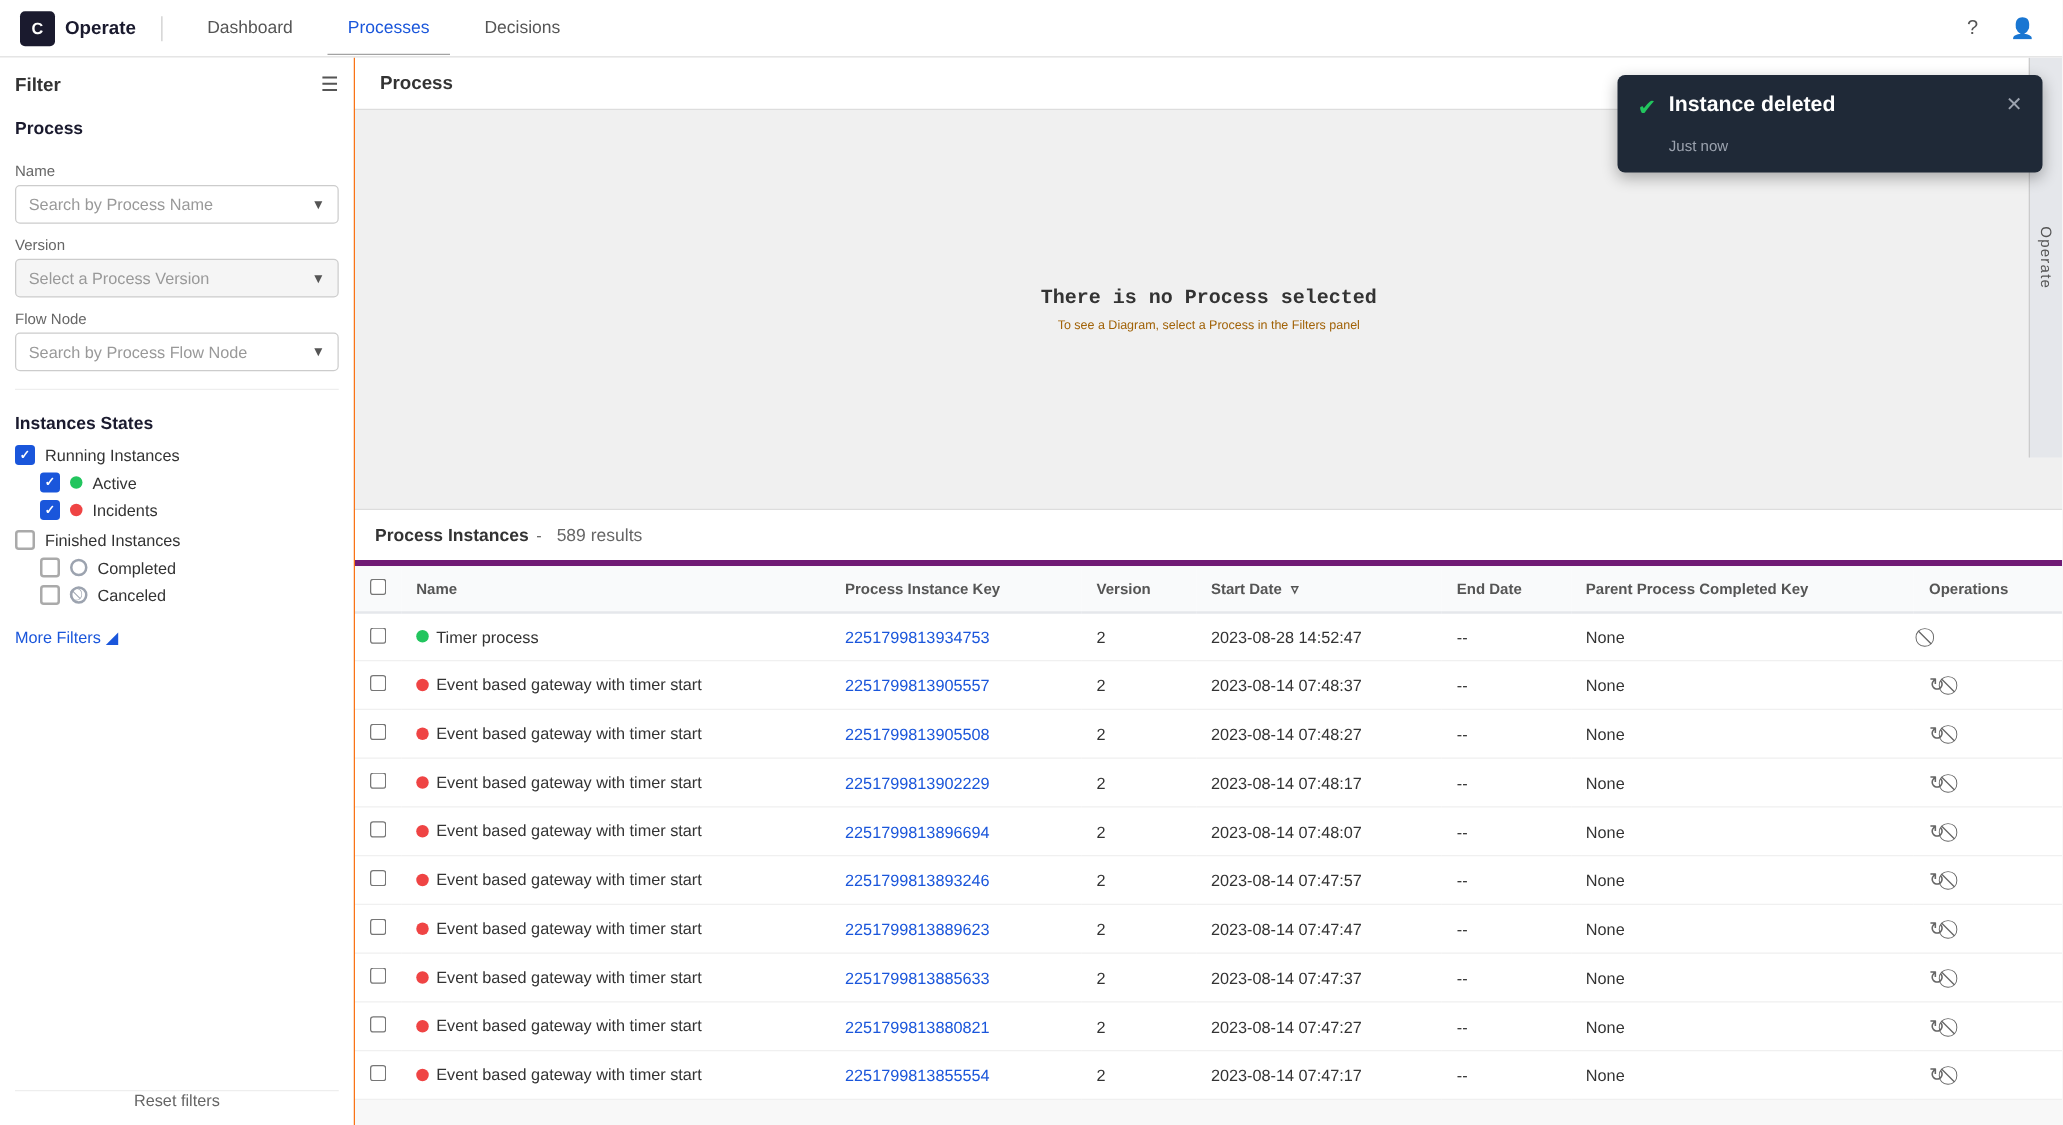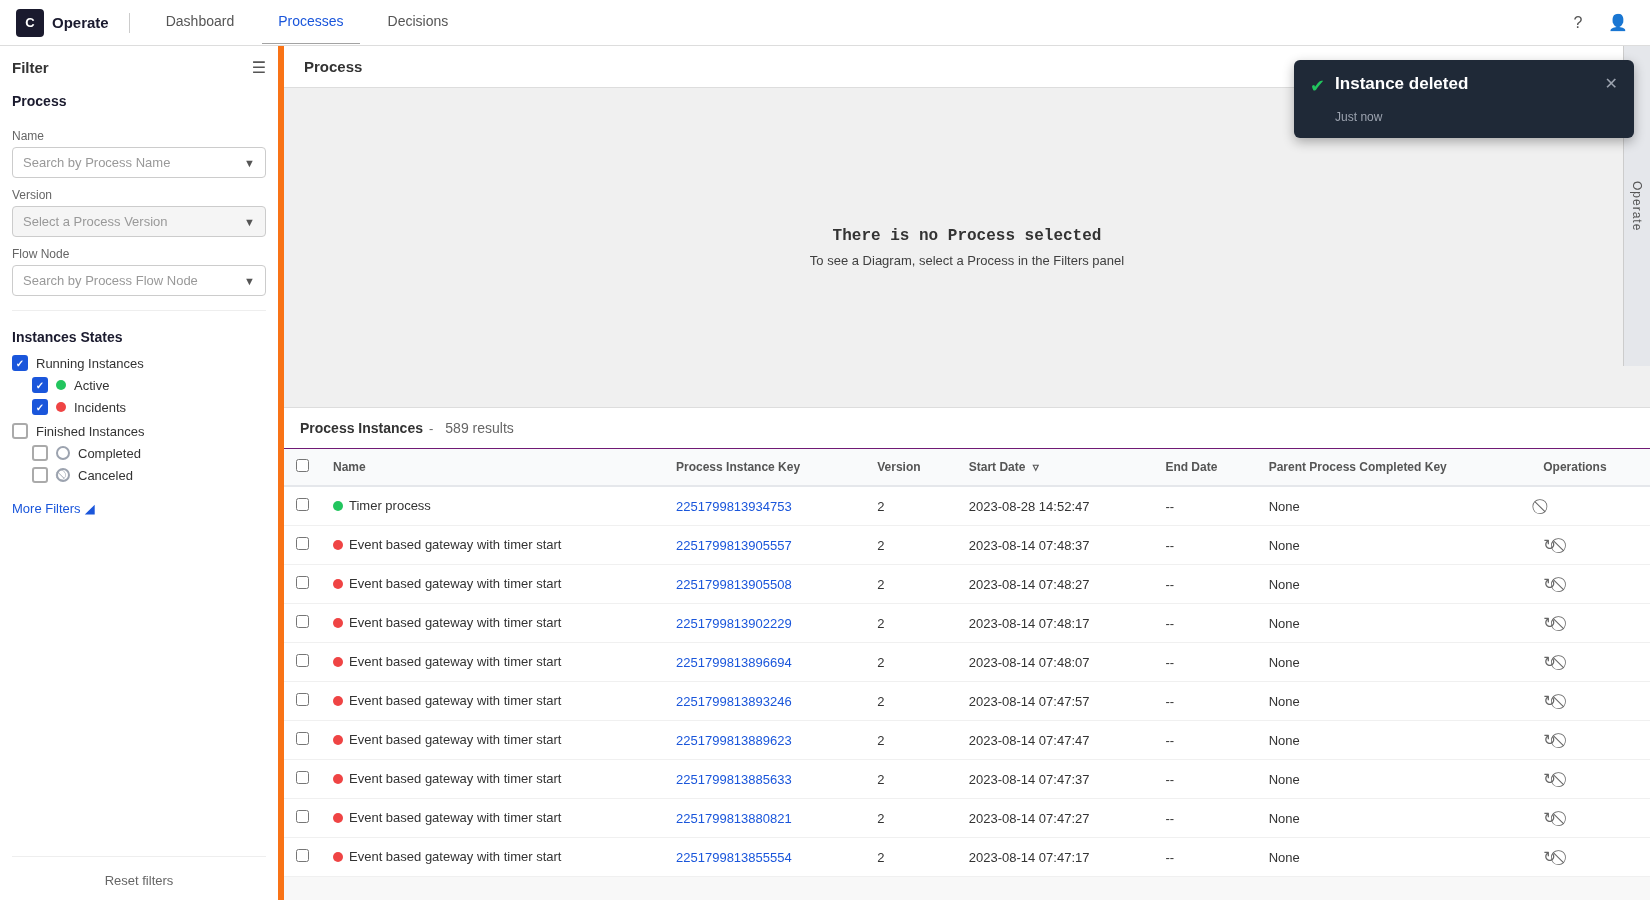--- a/index.html
+++ b/index.html
@@ -13,21 +13,21 @@
     .nav-tabs { display: flex; gap: 12px; margin-left: 8px; }
     .nav-tab { padding: 12px 16px; font-size: 14px; cursor: pointer; color: #555; border-bottom: 3px solid transparent; text-decoration: none; }
     .nav-tab.active { color: #1a56db; border-bottom: 1px solid #a3a3a3; font-weight: 500; }
     .nav-spacer { flex: 1; }
     .nav-icon { width: 32px; height: 32px; display: flex; align-items: center; justify-content: center; cursor: pointer; color: #555; font-size: 16px; }
 
     
     .main-layout { display: flex; flex: 1; overflow: hidden; }
 
     
-    .sidebar { width: 284px; background: #fff; border-right: 6px solid #f97316; display: flex; flex-direction: column; overflow-y: auto; padding: 12px; flex-shrink: 0; }
+    .sidebar { width: 284px; background: #fff; border-right: 1px solid #f97316; display: flex; flex-direction: column; overflow-y: auto; padding: 12px; flex-shrink: 0; }
     .filter-header { display: flex; align-items: center; justify-content: space-between; margin-bottom: 16px; }
     .filter-title { font-weight: 600; font-size: 15px; }
     .filter-icon { color: #555; cursor: pointer; font-size: 16px; }
     .section-title { font-weight: 600; font-size: 14px; margin-bottom: 10px; color: #1a1a2e; }
     .field-label { font-size: 12px; color: #666; margin-bottom: 4px; margin-top: 10px; }
     .select-field { width: 100%; border: 1px solid #ccc; border-radius: 4px; padding: 7px 10px; font-size: 13px; background: #fff; color: #333; display: flex; align-items: center; justify-content: space-between; cursor: pointer; }
     .select-field.disabled { background: #f5f5f5; color: #999; }
     .select-placeholder { color: #999; }
     .chevron-icon { color: #555; font-size: 11px; }
     .section-divider { height: 1px; background: #eee; margin: 14px 0; }
@@ -38,39 +38,39 @@
     .checkbox-row.indent { margin-left: 20px; }
     .cb { width: 16px; height: 16px; border: 2px solid #1a56db; border-radius: 3px; background: #1a56db; display: flex; align-items: center; justify-content: center; flex-shrink: 0; }
     .cb.unchecked { background: #fff; border-color: #aaa; }
     .cb-check { color: #fff; font-size: 10px; font-weight: bold; }
     .status-dot { width: 10px; height: 10px; border-radius: 50%; flex-shrink: 0; }
     .dot-green { background: #22c55e; }
     .dot-red { background: #ef4444; }
     .cb-label { font-size: 13px; color: #333; }
 
     .more-filters { color: #1a56db; font-size: 13px; cursor: pointer; display: flex; align-items: center; gap: 4px; margin-top: 12px; }
-    .sidebar-footer { margin-top: auto; padding-top: 16px; border-top: 1px solid #eee; }
+    .sidebar-footer { margin-top: auto; border-top: 1px solid #eee; }
     .reset-link { color: #666; font-size: 13px; cursor: pointer; text-align: center; display: block; }
 
     
     .content-area { flex: 1; display: flex; flex-direction: column; overflow: hidden; position: relative; }
     .content-header { padding: 12px 20px; background: #fff; border-bottom: 1px solid #ddd; font-weight: 600; font-size: 15px; }
 
     
     .no-process { flex: 0 0 auto; background: #f0f0f0; display: flex; flex-direction: column; align-items: center; justify-content: center; height: 320px; border-bottom: 1px solid #ddd; }
     .no-process-title { font-size: 16px; font-weight: 600; color: #333; margin-bottom: 8px; font-family: Liberation Mono, monospace; }
-    .no-process-sub { font-size: 13px; color: #404040; }
+    .no-process-sub { font-size: 10px; color: #a16207; }
 
     
     .vertical-tab { position: absolute; right: 0; top: 0; height: 320px; display: flex; align-items: center; }
     .vertical-label { writing-mode: vertical-rl; background: #e5e7eb; border-left: 1px solid #ccc; padding: 8px 6px; font-size: 12px; color: #555; cursor: pointer; letter-spacing: 1px; height: 100%; display: flex; align-items: center; justify-content: center; }
 
     
     .instances-section { flex: 1; overflow: auto; }
-    .instances-header { display: flex; align-items: center; padding: 12px 16px; border-bottom: 1px solid #701a75; background: #fff; }
+    .instances-header { display: flex; align-items: center; padding: 12px 16px; border-bottom: 5px solid #701a75; background: #fff; }
     .instances-title { font-weight: 600; font-size: 14px; }
     .instances-count { color: #666; font-size: 14px; margin-left: 6px; }
 
     table { width: 100%; border-collapse: collapse; background: #fff; }
     thead th { background: #f9fafb; border-bottom: 2px solid #e5e7eb; padding: 10px 12px; text-align: left; font-size: 12px; font-weight: 600; color: #555; white-space: nowrap; }
     tbody tr { border-bottom: 1px solid #f0f0f0; }
     td { padding: 10px 12px; font-size: 13px; color: #333; vertical-align: middle; }
     .link-cell { color: #1a56db; cursor: pointer; }
     .op-icon { color: #666; cursor: pointer; font-size: 15px; margin-right: 6px; }
 

